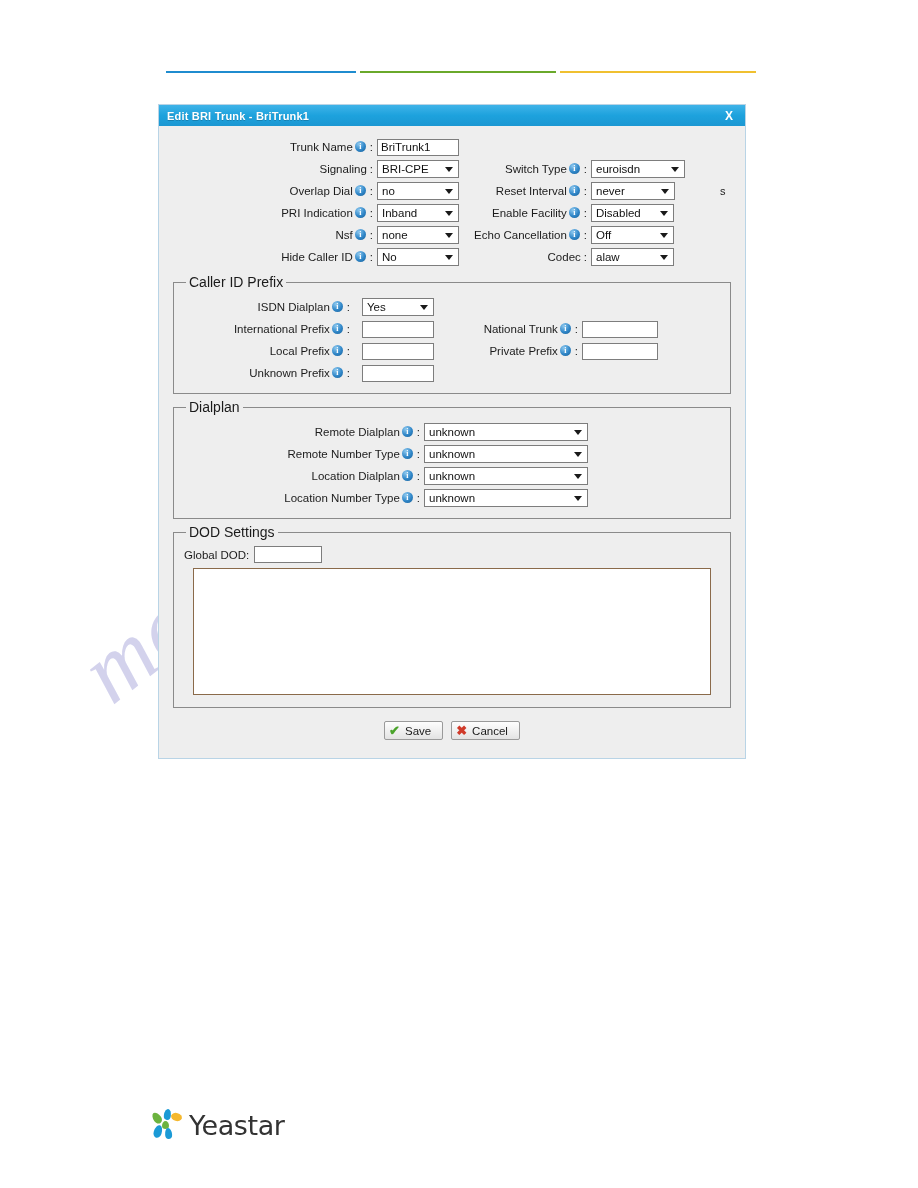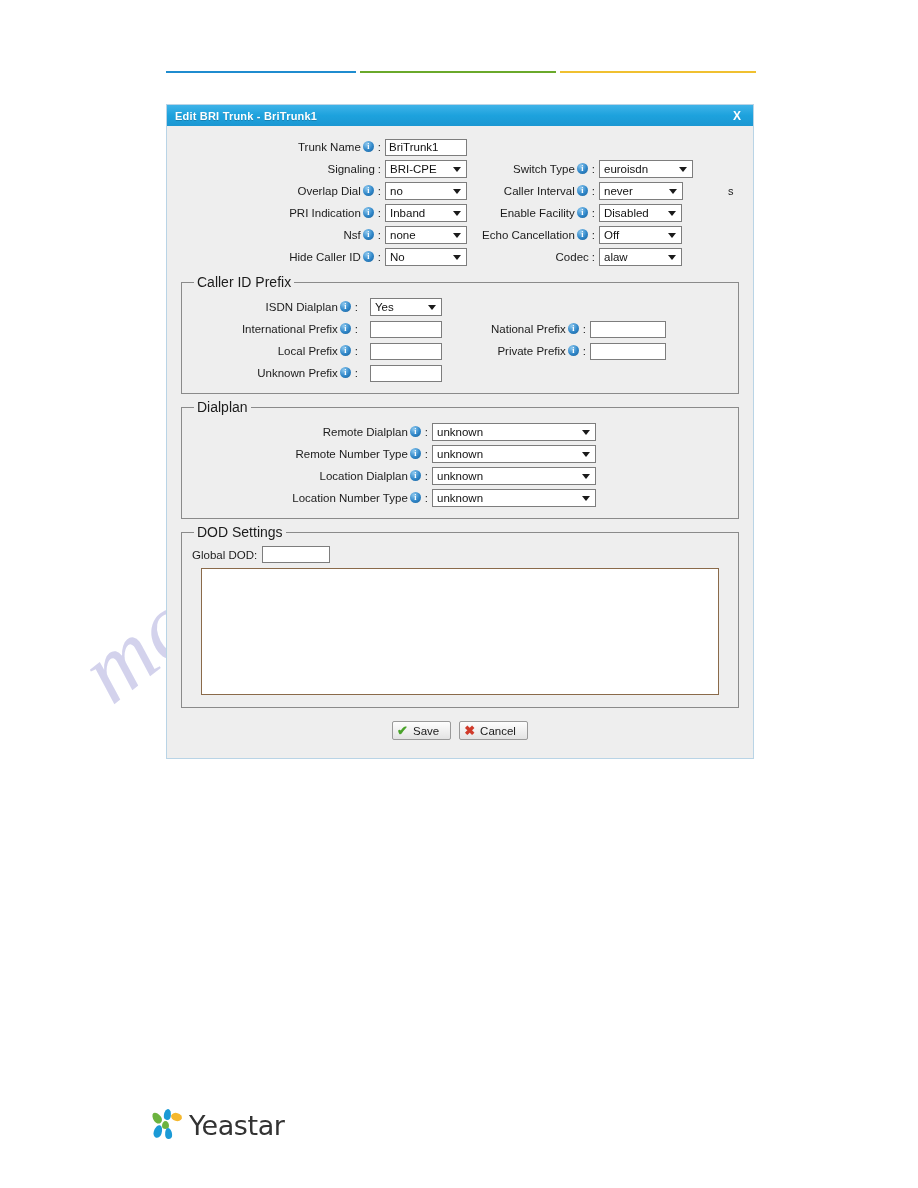--- a/index.html
+++ b/index.html
@@ -44,21 +44,21 @@
     transform-origin: 0 0;
     white-space: nowrap;
     letter-spacing: 1px;
     pointer-events: none;
     user-select: none;
   }
 
   
   .dialog {
     position: absolute;
-    left: 166px;
+    left: 158px;
     top: 104px;
     width: 588px;
     background: #eeeeee;
     border: 1px solid #b9d4e6;
     box-sizing: border-box;
   }
   .titlebar {
     height: 21px;
     background: linear-gradient(to bottom, #3fb3e8 0%, #1da2dd 50%, #1b97d2 100%);
     display: flex;
@@ -332,21 +332,21 @@
 
       <div class="lbl lbl-left cell">
         <span>Overlap Dial</span>
           <span class="iicon">i</span>
           <span class="colon">:</span>
       </div>
       <div class="fld-left cell">
         <div class="sel" style="width:82px">no</div>
       </div>
       <div class="lbl lbl-right cell">
-        <span>Caller Interval</span>
+        <span>Reset Interval</span>
           <span class="iicon">i</span>
           <span class="colon">:</span>
       </div>
       <div class="fld-right cell">
         <div class="sel" style="width:84px">never</div>
       </div>
       <div class="suffix cell">s</div>
 
       <div class="lbl lbl-left cell">
         <span>PRI Indication</span>
@@ -420,21 +420,21 @@
 
         <div class="lbl c1 cell">
           <span>International Prefix</span>
             <span class="iicon">i</span>
             <span class="colon">:</span>
         </div>
         <div class="c2 cell">
           <input class="txt" style="width: 72px;" value="">
         </div>
         <div class="lbl c3 cell">
-          <span>National Prefix</span>
+          <span>National Trunk</span>
             <span class="iicon">i</span>
             <span class="colon">:</span>
         </div>
         <div class="c4 cell">
           <input class="txt" style="width: 76px;" value="">
         </div>
 
         <div class="lbl c1 cell">
           <span>Local Prefix</span>
             <span class="iicon">i</span>

